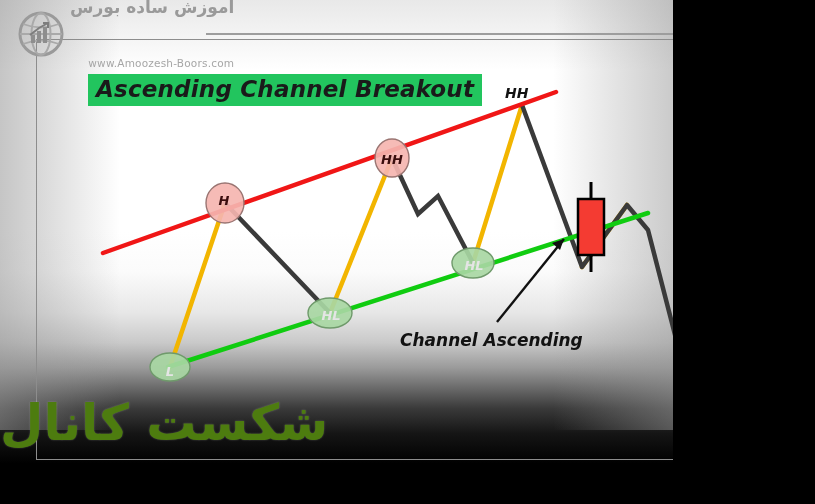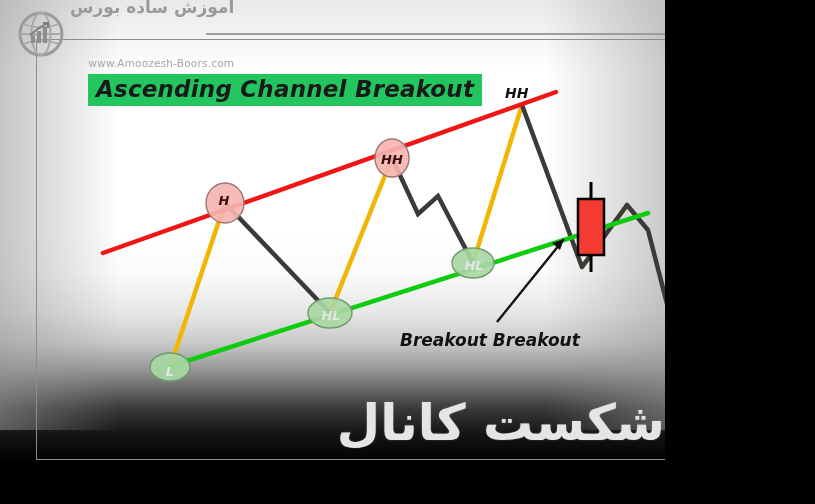--- a/index.html
+++ b/index.html
@@ -7,20 +7,21 @@
     padding: 0;
     background: #000;
   }
   #stage {
     position: relative;
     width: 665px;
     height: 504px;
     overflow: hidden;
     font-family: "DejaVu Sans", "Liberation Sans", sans-serif;
     background: #000;
+    padding-left: 8px;
   }
 
   
   .bg-base {
     position: absolute;
     inset: 0;
     background: linear-gradient(to bottom,
         #ffffff 0%,
         #ffffff 46%,
         #fbfbfb 54%,
@@ -148,22 +149,22 @@
     transform: translate(-50%, -50%);
   }
   .mk-txt.green { color: #e5e5e5; }
   .mk-txt.red   { color: #3a0d0d; }
 
   
   .footer-fa {
     position: absolute;
     left: 0; right: 0;
     top: 394px;
-    text-align: right;
-    color: #e5e5e5;
+    text-align: left;
+    color: #4d7c0f;
     font-size: 50px;
     font-weight: bold;
     direction: rtl;
     letter-spacing: 1px;
     text-shadow: 0 0 2px rgba(255,255,255,.25);
   }
 </style>
 </head>
 <body>
 
@@ -238,17 +239,17 @@
     </g>
   </svg>
 
   <span class="mk-txt green" style="left:170px; top:371px;">L</span>
   <span class="mk-txt red" style="left:224px; top:200px;">H</span>
   <span class="mk-txt green" style="left:331px; top:315px;">HL</span>
   <span class="mk-txt red" style="left:392px; top:159px;">HH</span>
   <span class="mk-txt green" style="left:474px; top:265px;">HL</span>
 
   <div class="lbl lbl-hh-top">HH</div>
-  <div class="lbl lbl-breakout">Breakout Breakout</div>
+  <div class="lbl lbl-breakout">Channel Ascending</div>
 
   <div class="footer-fa">شکست کانال</div>
 
 </div>
 
 </body></html>

